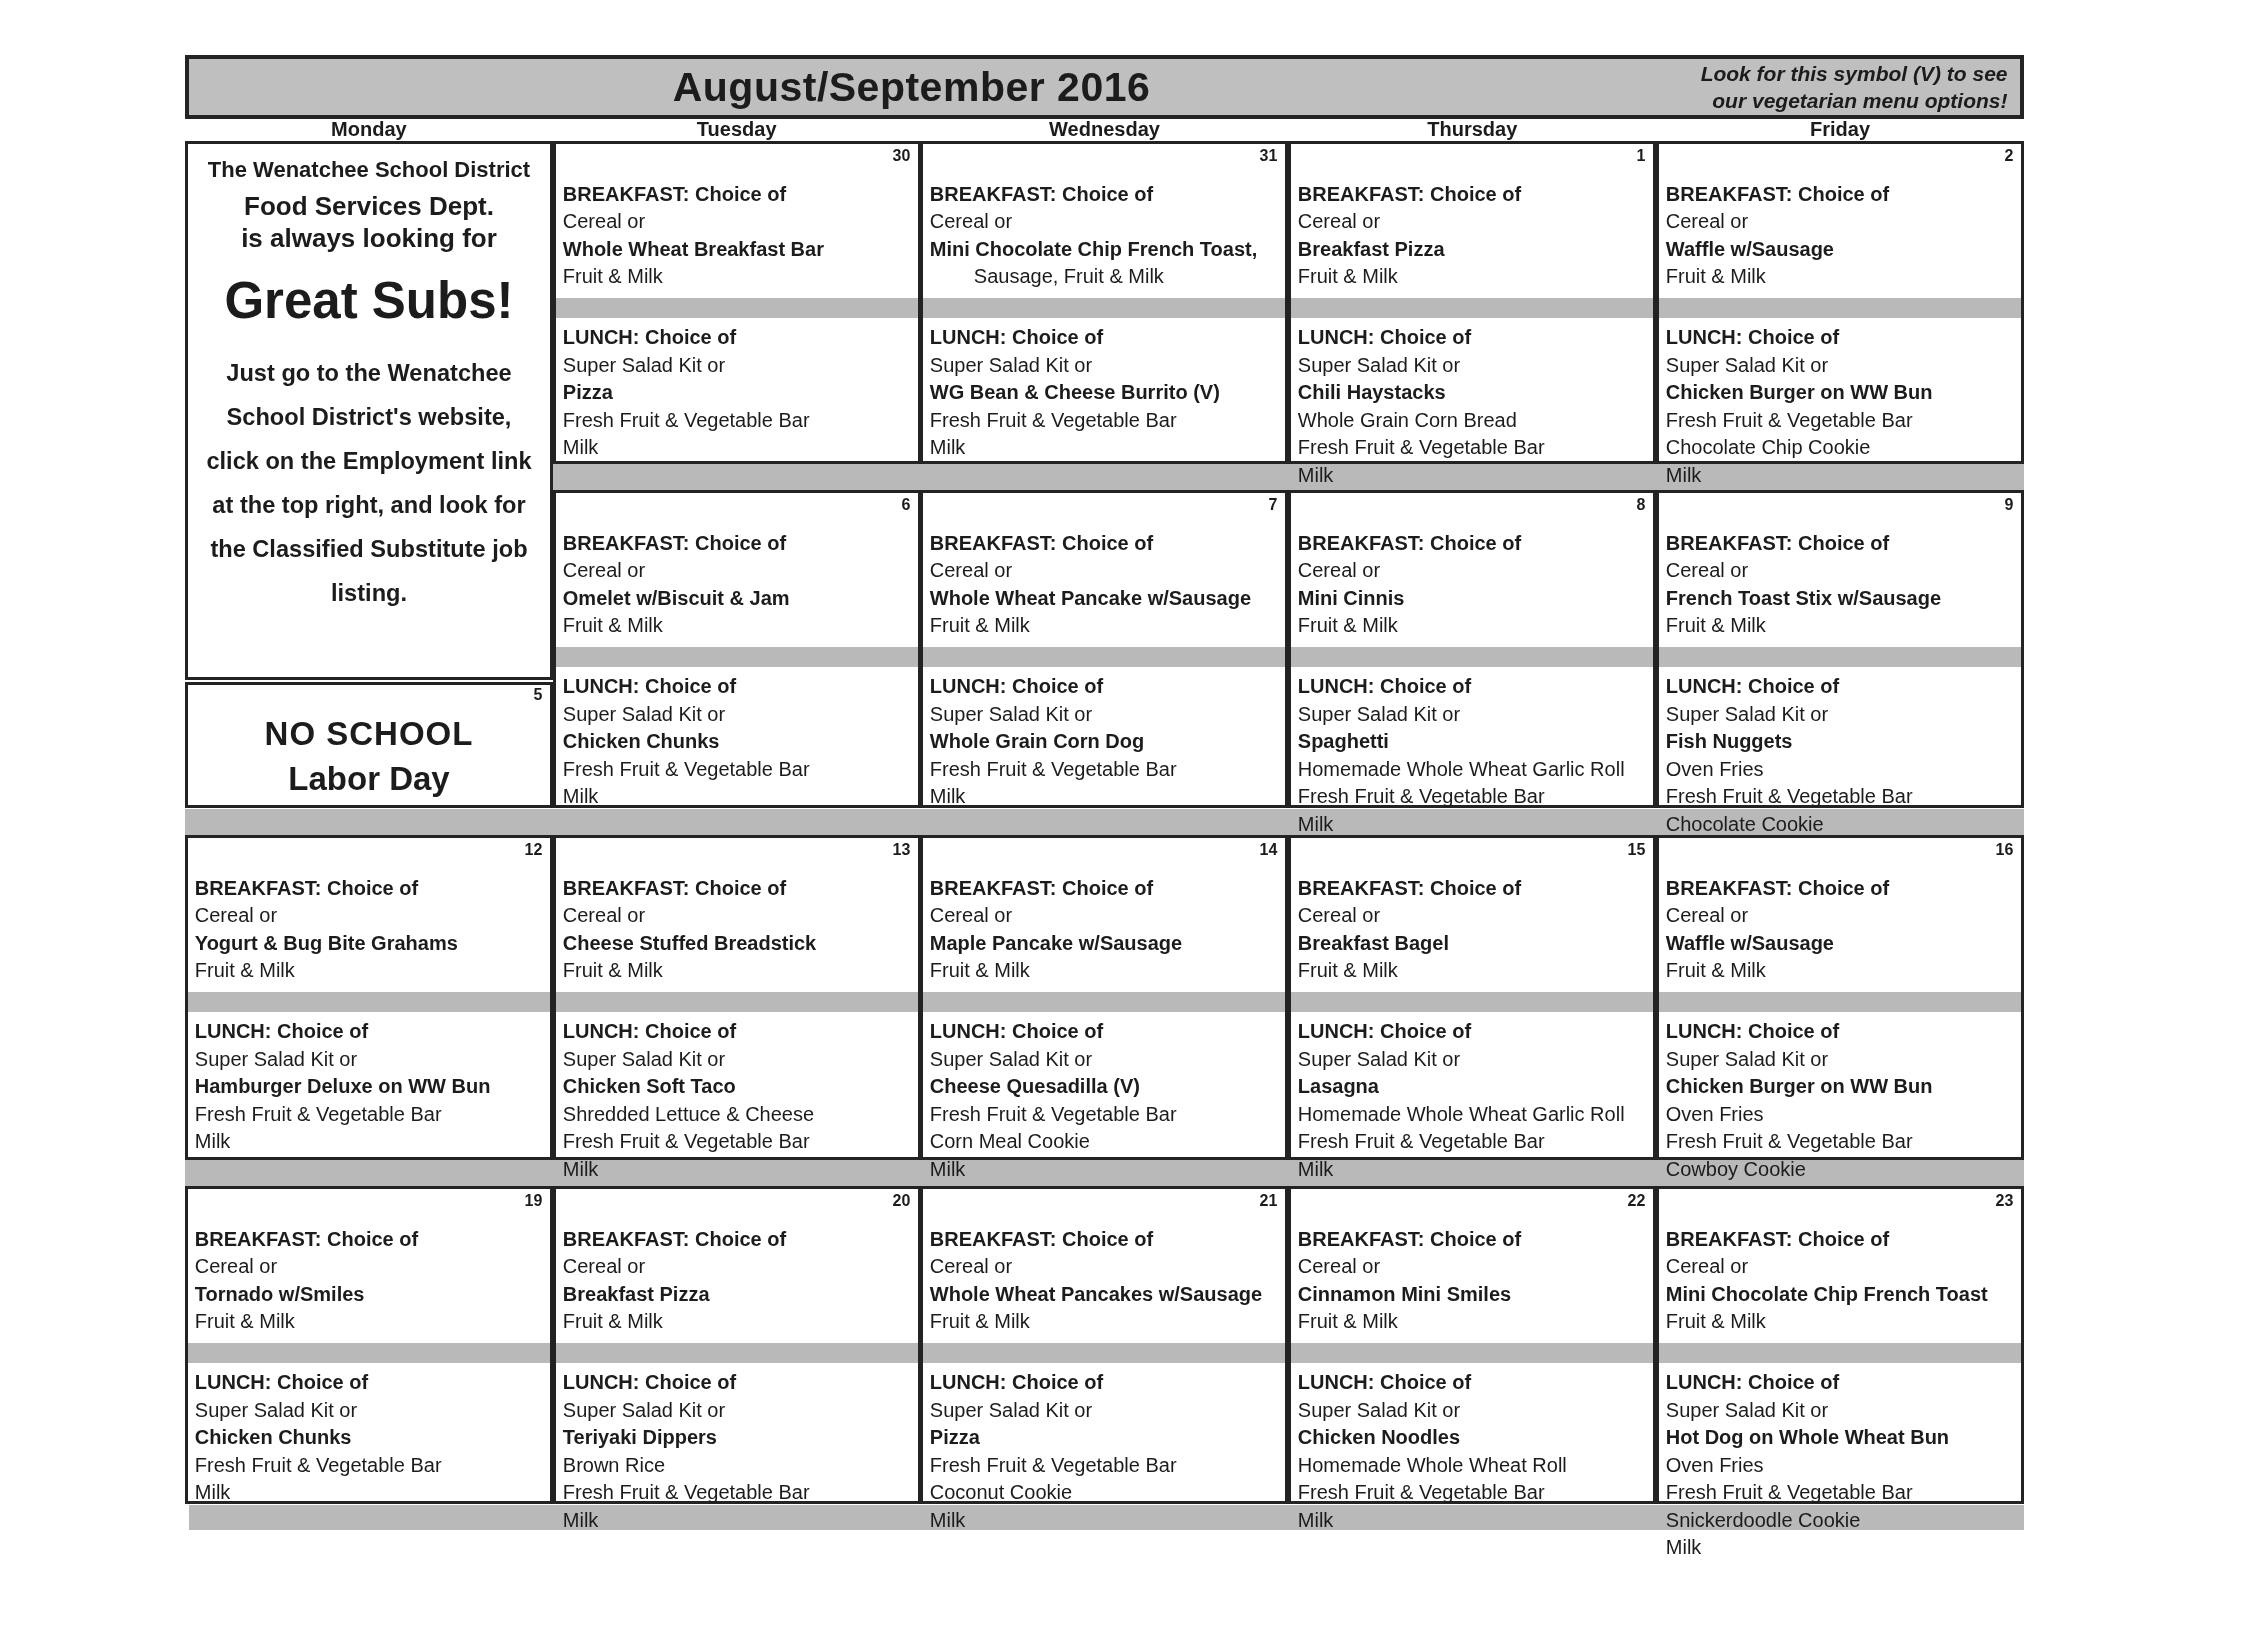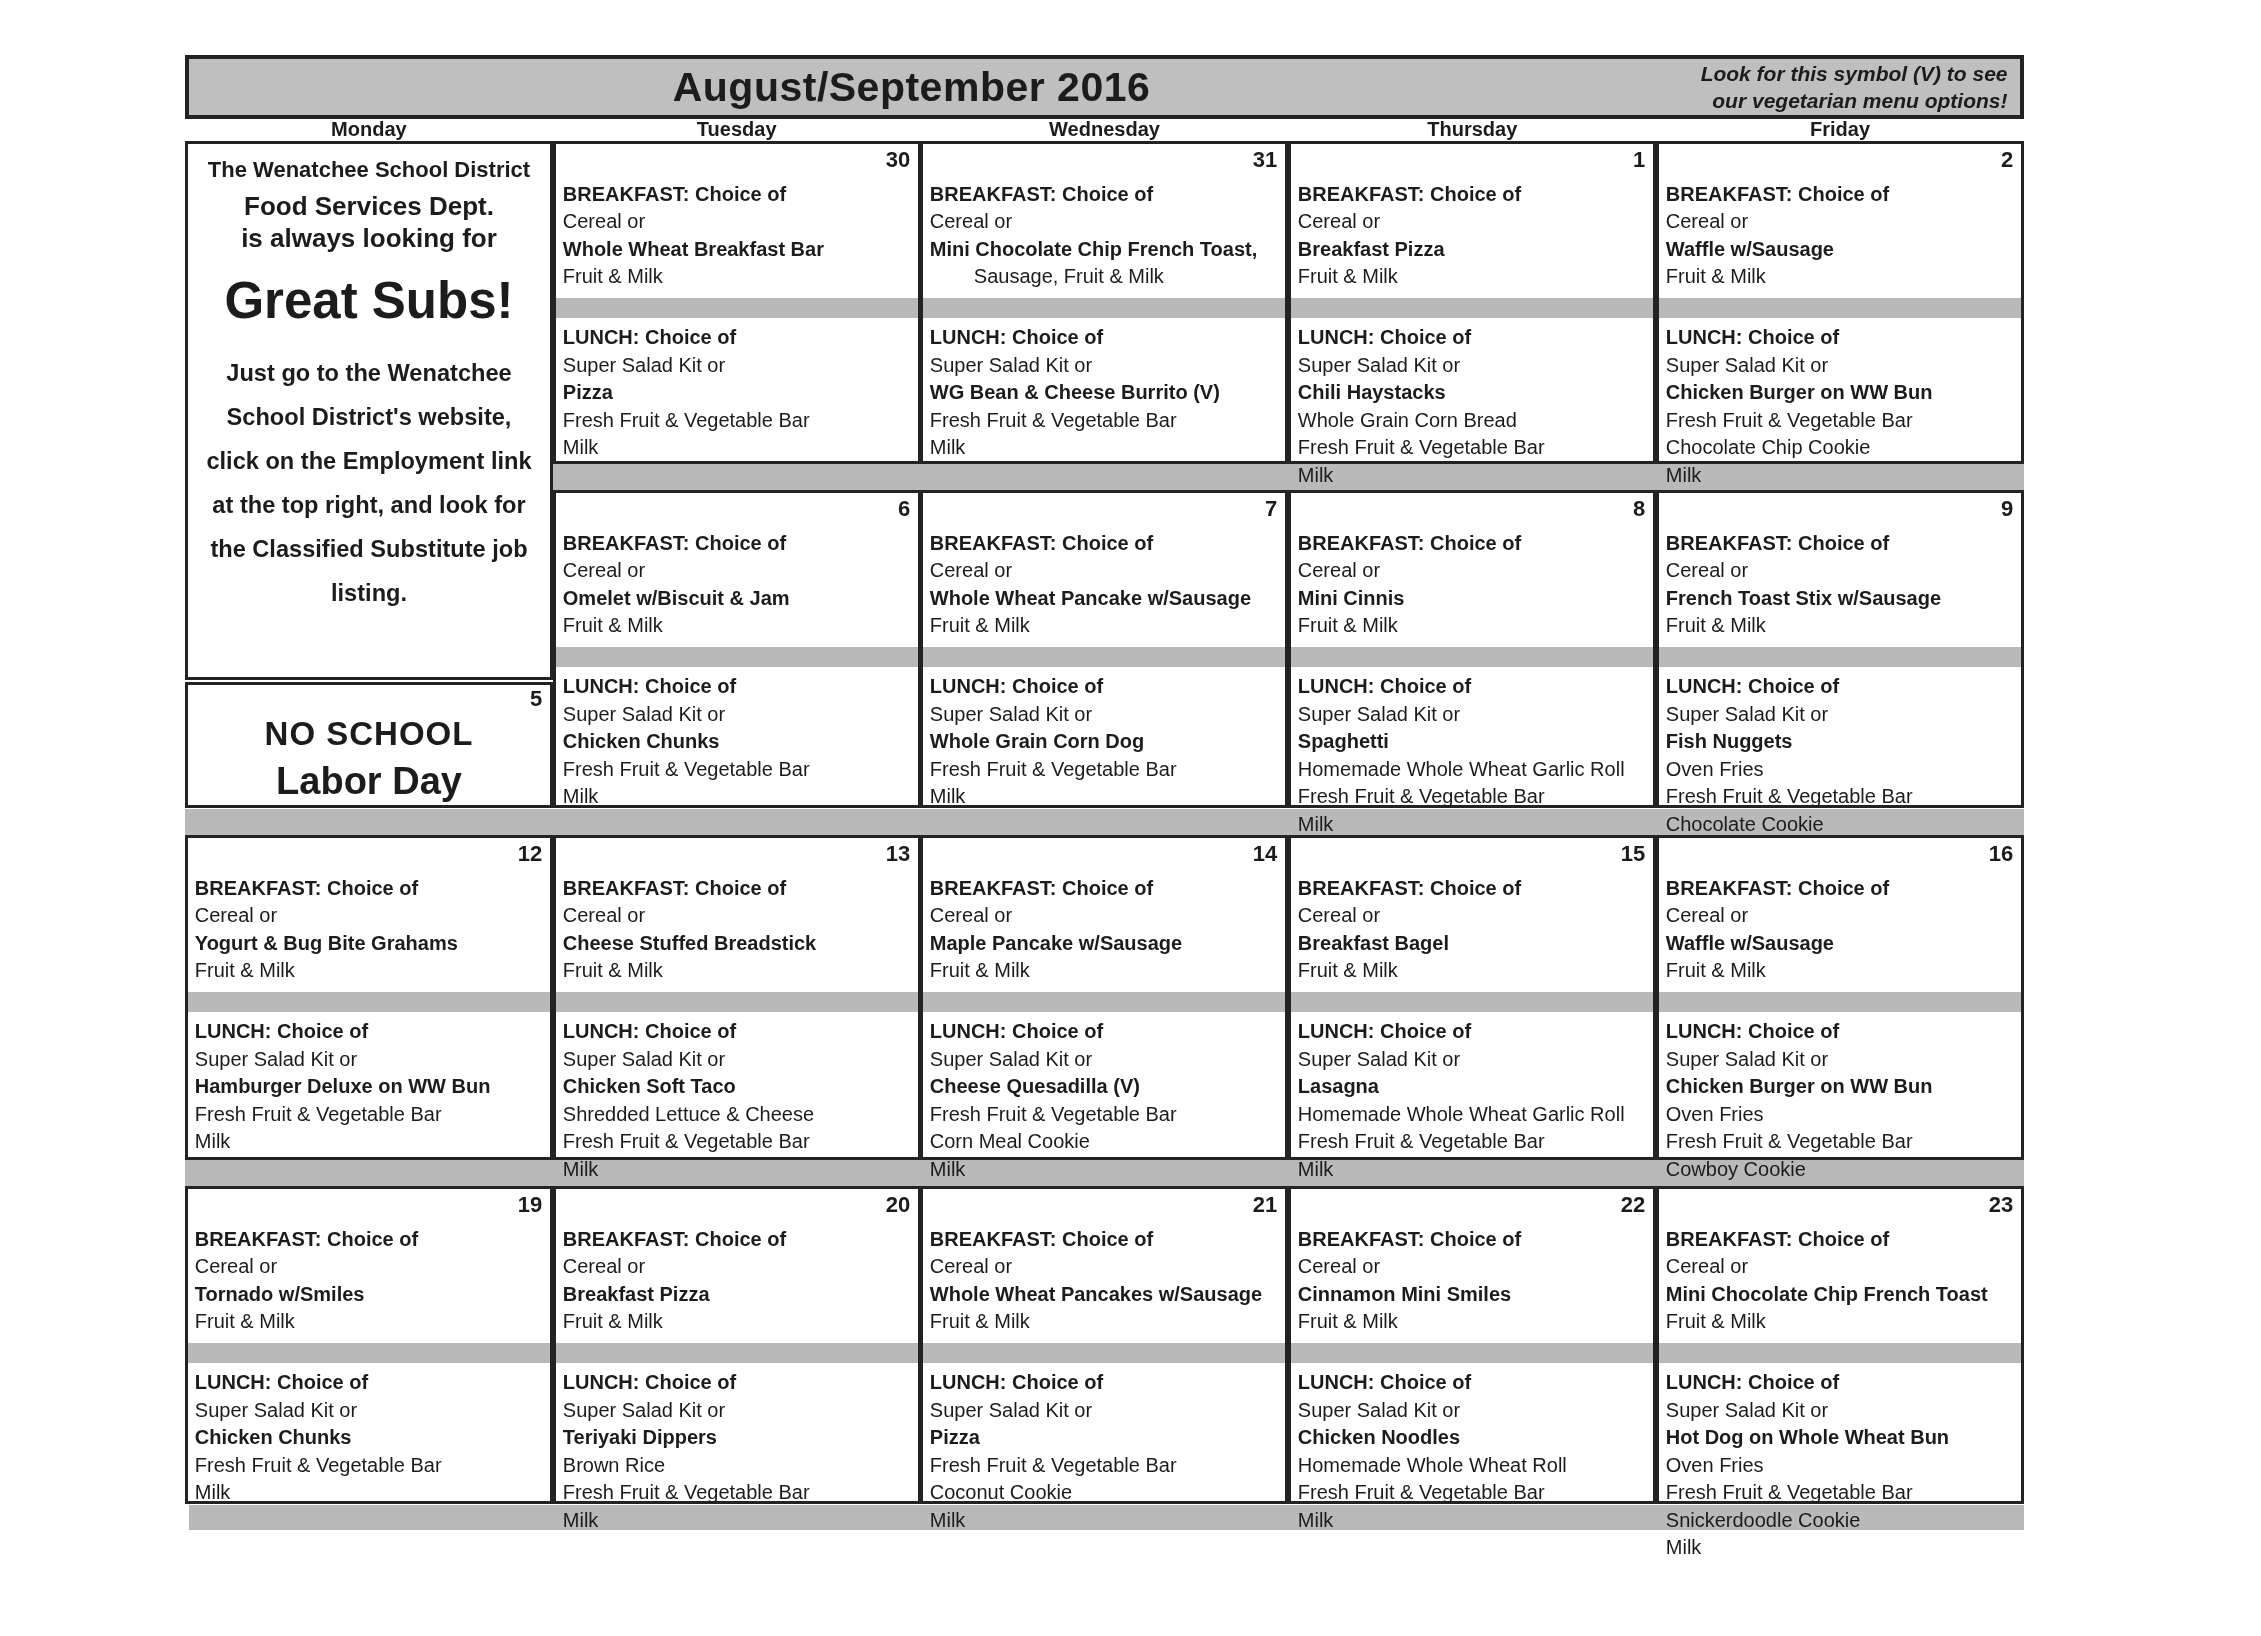--- a/index.html
+++ b/index.html
@@ -18,21 +18,21 @@
   .day-row{position:absolute;left:185px;top:118px;width:1839px;height:23px;display:flex;}
   .day-name{width:368px;text-align:center;font-size:20px;font-weight:700;line-height:23px;}
 
   
   .cal-row{position:absolute;left:185px;width:1839px;}
   .divider{position:absolute;left:185px;width:1839px;height:26px;background:#b9b9b9;}
   .bottom-bar{position:absolute;left:189px;top:1505px;width:1838px;height:25px;background:#b9b9b9;}
 
   .cell{position:absolute;top:0;width:368px;height:100%;box-sizing:border-box;
         background:#ffffff;border:3.9px solid #232323;padding:4.8px 6.8px;overflow:visible;}
-  .date{position:absolute;top:2.9px;right:7.7px;font-size:22px;font-weight:700;}
+  .date{position:absolute;top:2.9px;right:7.7px;font-size:16px;font-weight:700;}
   .meal{margin-top:32px;}
   .meal.lunch{margin-top:6.8px;}
   .line{font-size:20px;line-height:27.5px;white-space:nowrap;}
   .line.bold{font-weight:700;}
   .line.indent{padding-left:44px;}
   .band{height:20px;background:#b9b9b9;margin:6.8px -6.8px 4.8px -6.8px;}
 
   
   .promo{position:absolute;left:185px;top:141px;width:368px;height:539px;box-sizing:border-box;
          background:#ffffff;border:3.9px solid #232323;text-align:center;z-index:3;padding:10.6px 5.8px;}
@@ -40,21 +40,21 @@
   .promo-intro2{font-size:26px;font-weight:700;margin-top:7.7px;}
   .promo-intro3{font-size:26px;font-weight:700;margin-top:1px;}
   .promo-headline{font-size:51px;font-weight:700;margin-top:16.4px;}
   .promo-body{font-size:23.6px;font-weight:700;line-height:44px;margin-top:21px;padding:0 4.8px;}
   .promo-fine{font-size:18px;font-weight:700;line-height:23px;margin-top:22px;padding:0 1.9px;}
 
   .no-school{position:absolute;left:185px;top:682px;width:368px;height:126px;box-sizing:border-box;
              background:#ffffff;border:3.9px solid #232323;z-index:3;text-align:center;}
   .no-school .date{top:1px;}
   .ns-line1{font-size:33px;font-weight:700;margin-top:30px;letter-spacing:1px;}
-  .ns-line2{font-size:38px;font-weight:700;margin-top:6.8px;}
+  .ns-line2{font-size:33px;font-weight:700;margin-top:6.8px;}
 </style>
 </head>
 <body>
 
 <div class="page">
 
   <div class="header-bar">
     <div class="header-title">August/September 2016</div>
     <div class="header-note">
       <div>Look for this symbol (V) to see</div>

